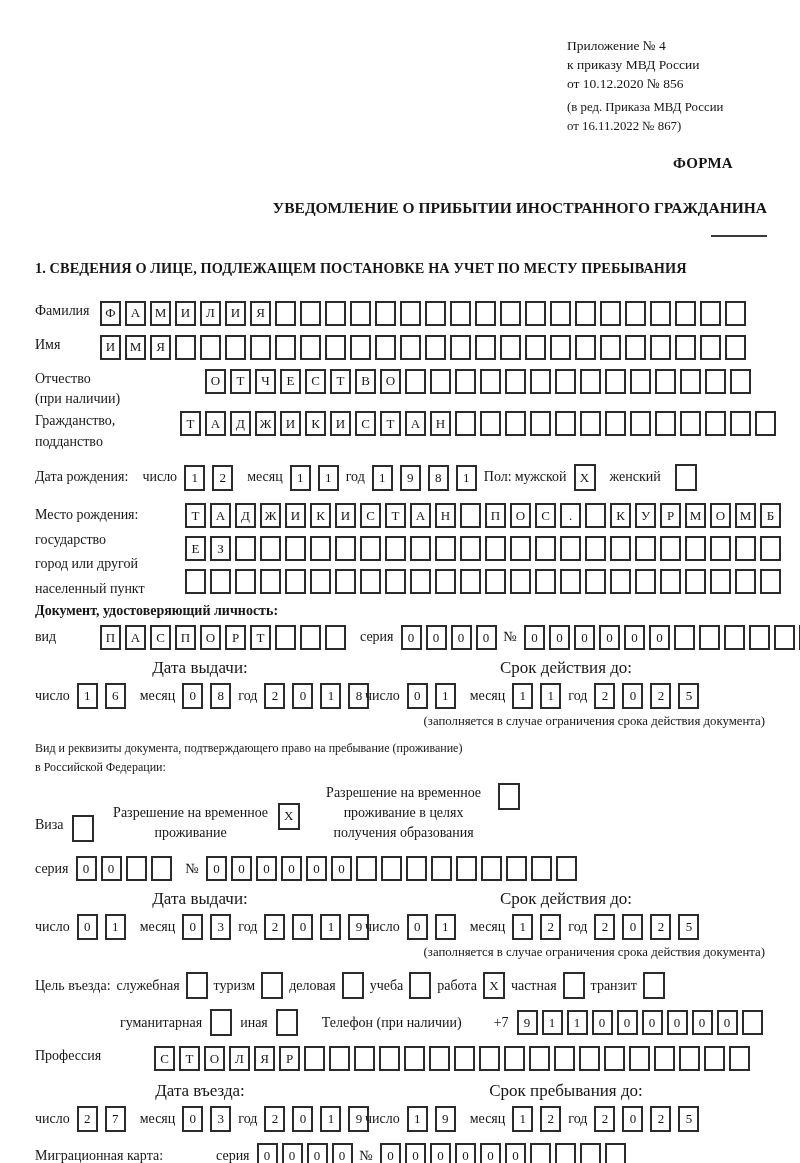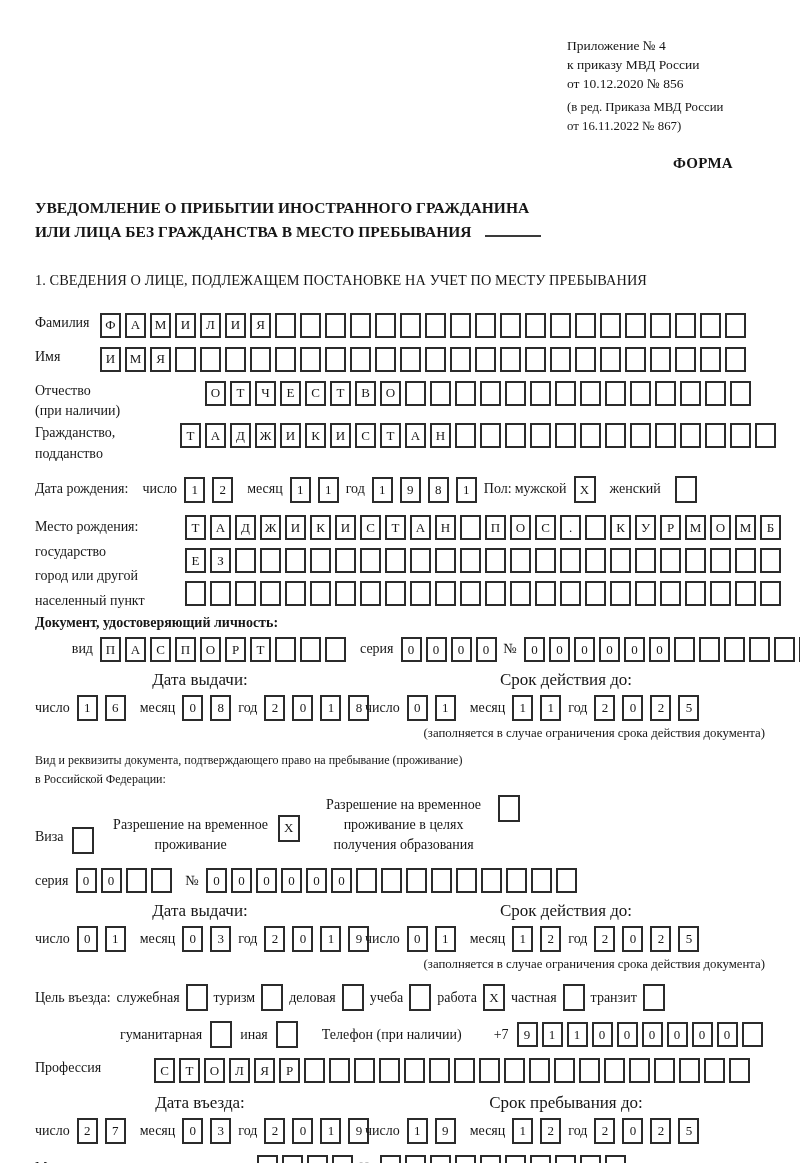--- a/index.html
+++ b/index.html
@@ -5,37 +5,37 @@
   html,body{margin:0;padding:0;background:#f2f2f2;}
   .page{
     width:800px;height:1163px;box-sizing:border-box;margin:0 auto;
     background:#ffffff;color:#161616;
     font-family:"Liberation Serif","DejaVu Serif",serif;
     padding:36px 33px 0 35px;overflow:hidden;position:relative;
   }
   .hdr{width:200px;margin-left:auto;font-size:13.5px;line-height:1.42;}
   .hdr .amend{font-size:12.8px;margin-top:5px;line-height:1.42;}
   .forma{text-align:right;padding-right:34px;font-weight:bold;font-size:15px;margin-top:20px;letter-spacing:.3px;}
-  .title{text-align:left;font-weight:bold;font-size:15.5px;line-height:1.55;margin-top:24px;}
+  .title{text-align:right;font-weight:bold;font-size:15.5px;line-height:1.55;margin-top:24px;}
   .uline{display:inline-block;width:56px;border-bottom:2px solid #3a3a3a;height:12px;margin-left:14px;}
-  .sec1{font-weight:normal;font-size:14.3px;margin-top:28px;letter-spacing:.1px;}
+  .sec1{font-weight:bold;font-size:14.3px;margin-top:16px;letter-spacing:.1px;}
 
   .row{display:flex;align-items:flex-start;margin-top:9px;}
   .lbl{font-size:14px;line-height:1.45;flex:none;}
   .w65{width:65px;}  .w145{width:145px;}  .w119{width:119px;}
   .cells{display:flex;gap:4px;flex:none;}
   .cell{
     width:17px;height:21px;border:2px solid #2b2b2b;flex:none;
     display:flex;align-items:center;justify-content:center;
     font-size:13px;background:#fff;
   }
   .cells.big .cell{width:18px;height:23px;}
   .dcells{display:flex;gap:7px;flex:none;}
   .dcells .cell{width:17px;height:22px;}
-  .inline{display:flex;align-items:center;gap:7px;flex-wrap:nowrap;text-align:right;} .gapS{margin-left:7px;}
+  .inline{display:flex;align-items:center;gap:7px;flex-wrap:nowrap;} .gapS{margin-left:7px;}
   .center-b{font-weight:bold;text-align:left;font-size:14px;margin-top:8px;}
   .twocol{display:flex;margin-top:8px;}
   .col-l{width:330px;flex:none;}
   .col-r{width:402px;flex:none;margin-left:auto;}
   .colhead{text-align:center;font-size:17px;margin-bottom:5px;}
   .note{ text-align:right;font-size:12.8px;margin-top:5px;padding-right:2px;}
   .plain{font-size:12px;line-height:1.6;margin-top:10px;}
   .cbitem{display:flex;align-items:flex-start;gap:8px;}
   .cbl{font-size:14px;line-height:1.4;}
   .cbl.ctr{text-align:center;}
@@ -55,21 +55,21 @@
       <div>(в ред. Приказа МВД России</div>
       <div>от 16.11.2022 № 867)</div>
     </div>
   </div>
 
   <div class="forma">ФОРМА</div>
 
   <div class="title">
     <div>УВЕДОМЛЕНИЕ О ПРИБЫТИИ ИНОСТРАННОГО ГРАЖДАНИНА</div>
     <div>
-      <span>ИЛИ ЛИЦА БЕЗ ГРАЖДАНСТВА В МЕСТО ПРЕБЫВАНИЯ</span><span class="uline"></span>
+      <span class="uline"></span>
     </div>
   </div>
 
   <div class="sec1">1. СВЕДЕНИЯ О ЛИЦЕ, ПОДЛЕЖАЩЕМ ПОСТАНОВКЕ НА УЧЕТ ПО МЕСТУ ПРЕБЫВАНИЯ</div>
 
   <div class="row" style="margin-top:24px">
     <div class="lbl w65">Фамилия</div>
     <div class="cells">
         <span class="cell">Ф</span>
         <span class="cell">А</span>

